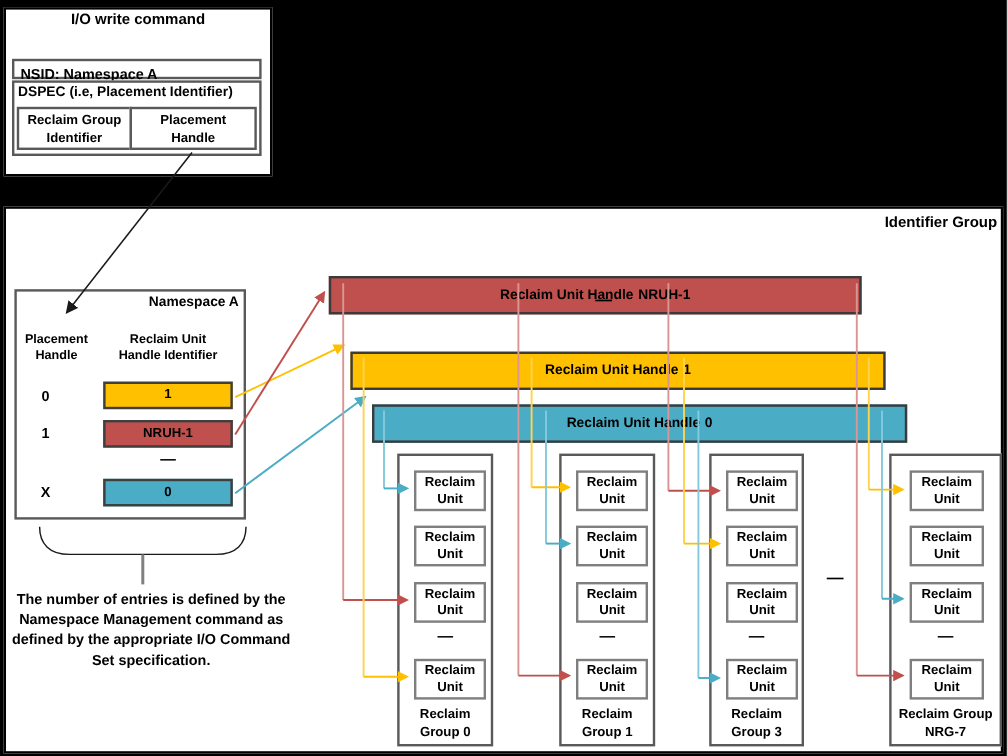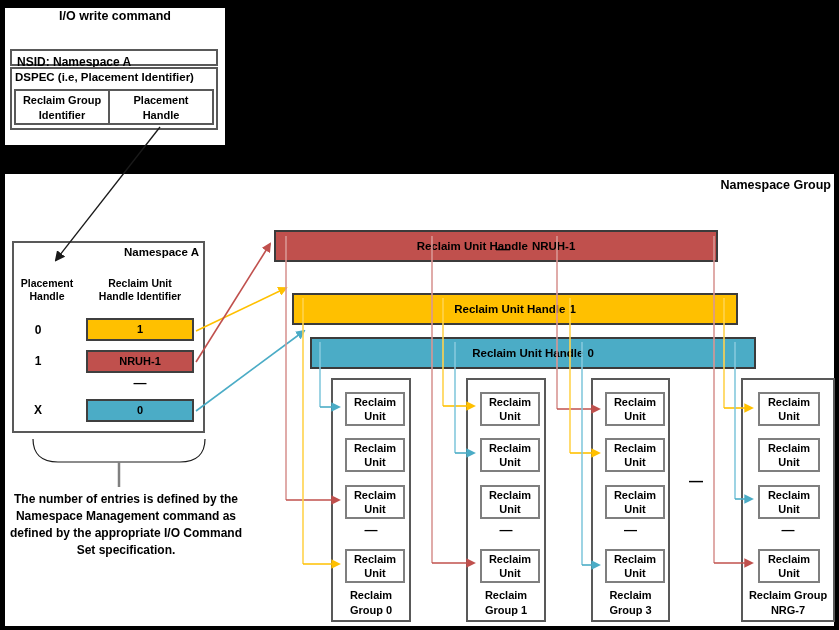--- a/index.html
+++ b/index.html
@@ -91,21 +91,21 @@
 <div class="abs" id="dspec-box"></div>
 <div class="abs" id="dspec-label">DSPEC (i.e, Placement Identifier)</div>
 <div class="abs" id="dspec-cells">
   <div class="dspec-cell pre" id="dspec-cell-left">Reclaim Group
 Identifier</div>
   <div class="dspec-cell pre" id="dspec-cell-right">Placement
 Handle</div>
 </div>
 
 <div class="abs" id="endurance-box"></div>
-<div class="abs" id="endurance-label">Namespace Group</div>
+<div class="abs" id="endurance-label">Identifier Group</div>
 
 <div class="abs" id="namespace-box"></div>
 <div class="abs" id="ns-title">Namespace A</div>
 <div class="abs pre" id="ns-h1">Placement
 Handle</div>
 <div class="abs pre" id="ns-h2">Reclaim Unit
 Handle Identifier</div>
 
 <div class="abs ns-rowlab" style="top:323px;">0</div>
 <div class="abs ns-rowlab" style="top:354px;">1</div>

